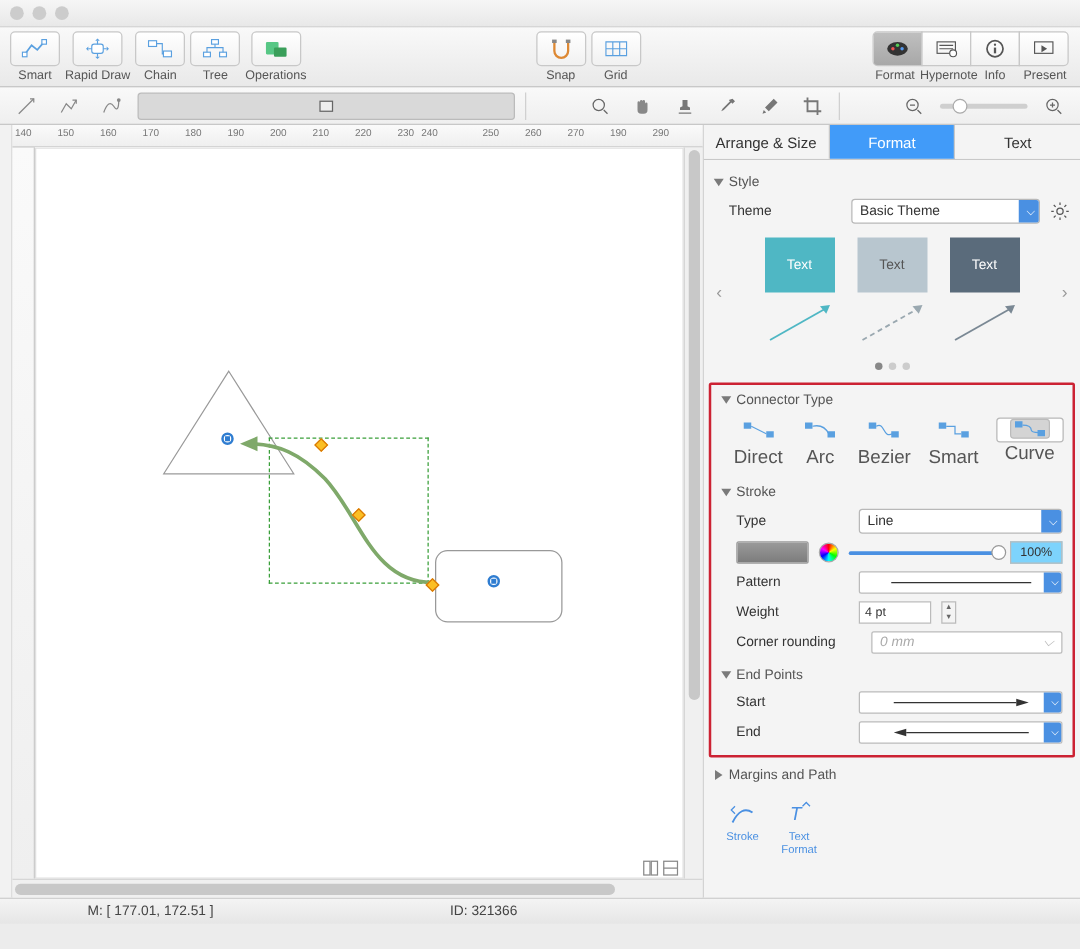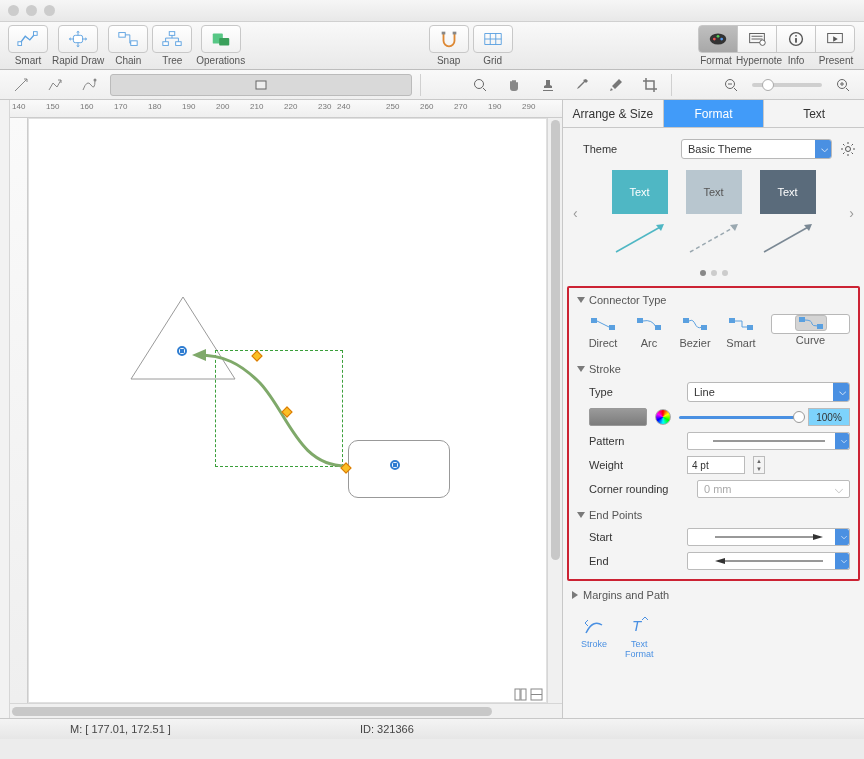--- a/index.html
+++ b/index.html
@@ -82,37 +82,37 @@
 .pager { display:flex; justify-content:center; gap:5px; padding:6px 0; }
 .pager span { width:6px; height:6px; border-radius:50%; background:#ccc; }
 .pager span.cur { background:#888; }
 .navarr { color:#999; font-size:14px; padding:0 2px; cursor:default; }
 
 
 .ctypes { display:flex; gap:14px; padding:4px 0 6px 10px; }
 .ct { display:flex; flex-direction:column; align-items:center; gap:3px; }
 .ct .ic { width:32px; height:20px; border:1px solid transparent; border-radius:3px; display:flex; align-items:center; justify-content:center; }
 .ct.sel .ic { background:#d4d4d4; border-color:#bbb; }
-.ct .lbl { font-size:11px; color:#555;text-align:center; }
+.ct .lbl { font-size:15px; color:#555;text-align:center; }
 
 .redbox { border:2px solid #c23; border-radius:2px; margin:2px 4px; padding-bottom:4px; }
 
 .colorwell { width:58px; height:18px; background:linear-gradient(#9a9a9a,#7c7c7c); border:1px solid #999; border-radius:2px; }
 .cwheel { width:16px; height:16px; border-radius:50%; background:conic-gradient(red,yellow,lime,cyan,blue,magenta,red); border:1px solid #aaa; }
 .opslider { flex:1; height:3px; background:linear-gradient(90deg,#4a90e2,#4a90e2); border-radius:2px; position:relative; }
 .opslider .th { position:absolute; right:-5px; top:-5px; width:12px; height:12px; border-radius:50%; background:#fff; border:1px solid #999; }
 .pctbox { width:42px; height:18px; border:1px solid #bbb; background:#7dd3fc; font-size:10px; display:flex; align-items:center; justify-content:center; }
 .num { width:58px; height:18px; border:1px solid #bbb; background:#fff; font-size:10px; padding:0 4px; display:flex; align-items:center; }
 .stepper { width:12px; height:18px; border:1px solid #bbb; background:#f4f4f4; display:flex; flex-direction:column; }
 .stepper div { flex:1; display:flex; align-items:center; justify-content:center; font-size:6px; color:#666; }
 .selwide { flex:1; height:18px; border:1px solid #bbb; background:#fff; border-radius:2px; position:relative; display:flex; align-items:center; }
 .selwide svg { margin:0 auto; }
 .selwide.cap::after { content:""; position:absolute; right:0; top:0; width:14px; height:100%; background:#4a90e2; border-radius:0 2px 2px 0; }
 .selwide.cap .chv { position:absolute; right:2px; color:#fff; font-size:8px; z-index:1; }
-.disabled { color:#aaa; }
+.disabled { color:#aaa;font-style:italic; }
 
 .makesame { display:flex; gap:18px; padding:6px 0 4px 10px; }
 .ms { display:flex; flex-direction:column; align-items:center; gap:3px; }
 .ms svg { width:22px; height:22px; }
 .ms .lbl { font-size:9px; color:#4a90e2; text-align:center; line-height:1.1; }
 
 
 .status { height:21px; background:linear-gradient(#f4f4f4,#e6e6e6); border-top:1px solid #c8c8c8; display:flex; align-items:center; font-size:11px; color:#444; padding:0 10px; gap:40px; }
 .status .cell { min-width:140px; }
 
@@ -399,20 +399,24 @@
   <div class="panel">
     <div class="ptabs">
       <div class="ptab">Arrange &amp; Size</div>
       <div class="ptab active">Format</div>
       <div class="ptab">Text</div>
     </div>
 
     <div class="panelbody">
 
       <div class="sect">
+        <div class="shead">
+            <span class="tri-ic"></span>
+            <span>Style</span>
+          </div>
         <div class="row">
           <span class="lbl">Theme</span>
           <div class="sel blue-end">
               <span>Basic Theme</span>
               <span class="chev">⌵</span>
             </div>
           <svg class="gear" viewBox="0 0 16 16">
               <circle cx="8" cy="8" r="2.5" fill="none" stroke="#555"></circle>
               <path d="M8 1v2M8 13v2M1 8h2M13 8h2M3 3l1.5 1.5M11.5 11.5L13 13M13 3l-1.5 1.5M4.5 11.5L3 13" stroke="#555"></path>
             </svg>

